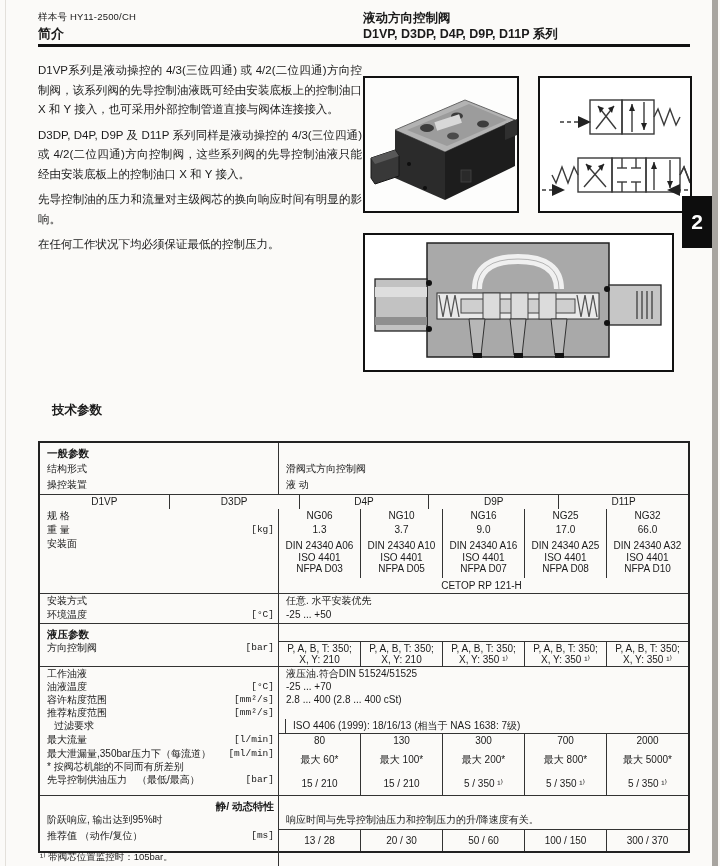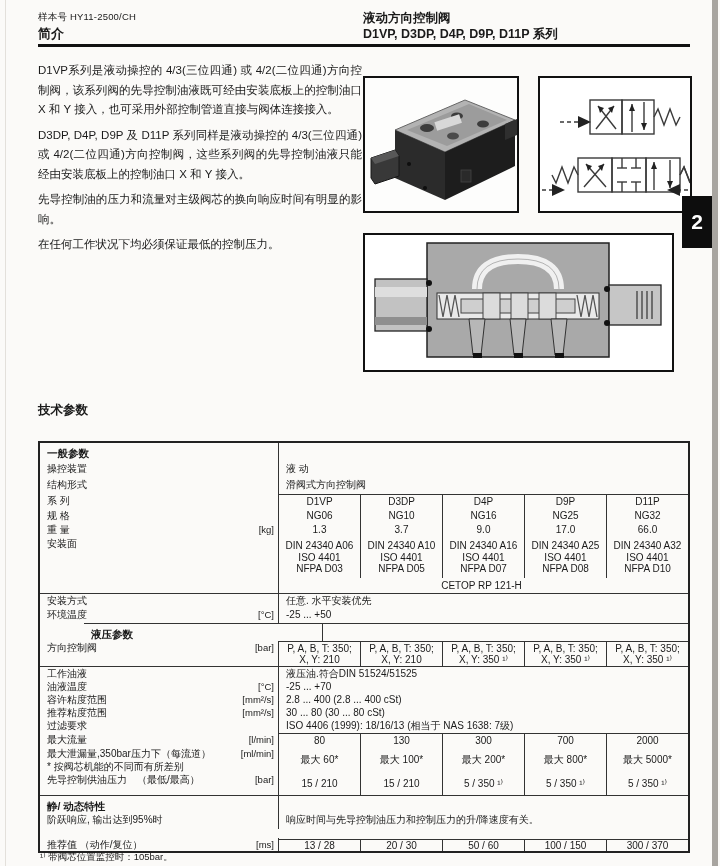--- a/index.html
+++ b/index.html
@@ -17,30 +17,30 @@
   .intro{position:absolute;left:38px;top:61px;width:324px;font-size:11.5px;line-height:19.5px;text-align:justify;}
   .intro p{margin:0 0 6px 0;}
 
   .figure{position:absolute;border:2px solid #111;background:#fff;box-sizing:border-box;}
   .fig-photo{left:363px;top:76px;width:156px;height:137px;}
   .fig-symbols{left:538px;top:76px;width:154px;height:137px;}
   .fig-xsection{left:363px;top:233px;width:311px;height:139px;}
   .tab2{position:absolute;left:682px;top:196px;width:30px;height:52px;background:#0d0d0d;color:#fff;
         font-weight:bold;font-size:21px;display:flex;align-items:center;justify-content:center;}
 
-  .tech-title{position:absolute;left:38px;top:402px;font-size:12.5px;font-weight:bold;}
+  .tech-title{position:absolute;left:52px;top:402px;font-size:12.5px;font-weight:bold;}
   .tech-table{position:absolute;left:38px;top:441px;width:652px;border:2px solid #222;box-sizing:border-box;}
   .row{display:flex;box-sizing:border-box;}
   .row.top-full{border-top:1px solid #333;}
   .cell-label{width:239px;flex:0 0 239px;border-right:1px solid #333;box-sizing:border-box;
               display:flex;padding:1px 4px 0 7px;}
   .lblwrap{flex:1;}
   .lbl,.lbl2{font-size:10px;line-height:12.5px;white-space:nowrap;}
   .row.section .lbl{font-weight:bold;font-size:10.5px;padding-top:3px;}
-  .unit{font-size:9.5px;white-space:nowrap;}
+  .unit{font-size:9.5px;white-space:nowrap;font-family:Liberation Mono, monospace;}
   .cell-value{flex:1;box-sizing:border-box;display:flex;min-width:0;}
   .cell-value.top-value{border-top:1px solid #333;}
   .spanval{font-size:10px;line-height:12.5px;padding:1px 4px 0 7px;flex:1;white-space:nowrap;}
   .spanval.center{text-align:center;padding-left:0;padding-top:2px;}
   .cols{flex:1;display:flex;}
   .col{flex:1;display:flex;flex-direction:column;justify-content:center;text-align:center;
        font-size:10px;line-height:11.5px;box-sizing:border-box;min-width:0;}
   .col.vline{border-left:1px solid #333;}
   .footnote{position:absolute;left:40px;top:851px;font-size:9.5px;}
   svg{display:block;}
@@ -200,43 +200,38 @@
         <div class="cell-label">
           <div class="lblwrap">
             <div class="lbl">一般参数</div>
           </div>
         </div>
         <div class="cell-value"></div>
       </div>
       <div class="row" style="height: 16px;">
         <div class="cell-label">
           <div class="lblwrap">
+            <div class="lbl">结构形式</div>
+          </div>
+        </div>
+        <div class="cell-value">
+          <div class="spanval">滑阀式方向控制阀</div>
+        </div>
+      </div>
+      <div class="row" style="height: 16px;">
+        <div class="cell-label">
+          <div class="lblwrap">
             <div class="lbl">操控装置</div>
           </div>
         </div>
         <div class="cell-value">
           <div class="spanval">液 动</div>
         </div>
       </div>
-      <div class="row" style="height: 16px;">
-        <div class="cell-label">
-          <div class="lblwrap">
-            <div class="lbl">结构形式</div>
-          </div>
-        </div>
-        <div class="cell-value">
-          <div class="spanval">滑阀式方向控制阀</div>
-        </div>
-      </div>
       <div class="row" style="height: 15px;">
-        <div class="cell-label">
-          <div class="lblwrap">
-            <div class="lbl">系 列</div>
-          </div>
-        </div>
         <div class="cell-value top-value">
           <div class="cols">
             <div class="col">
               <div class="cline">D1VP</div>
             </div>
             <div class="col vline">
               <div class="cline">D3DP</div>
             </div>
             <div class="col vline">
               <div class="cline">D4P</div>
@@ -363,21 +358,21 @@
         <div class="cell-label">
           <div class="lblwrap">
             <div class="lbl">环境温度</div>
           </div>
           <div class="unit">[°C]</div>
         </div>
         <div class="cell-value">
           <div class="spanval">-25 ... +50</div>
         </div>
       </div>
-      <div class="row section top-full" style="height: 18px; margin-left: 44px;">
+      <div class="row section top-full" style="height: 18px;">
         <div class="cell-label">
           <div class="lblwrap">
             <div class="lbl">液压参数</div>
           </div>
         </div>
         <div class="cell-value"></div>
       </div>
       <div class="row" style="height: 25px;">
         <div class="cell-label">
           <div class="lblwrap">
@@ -435,32 +430,32 @@
         <div class="cell-label">
           <div class="lblwrap">
             <div class="lbl">容许粘度范围</div>
           </div>
           <div class="unit">[mm²/s]</div>
         </div>
         <div class="cell-value">
           <div class="spanval">2.8 ... 400 (2.8 ... 400 cSt)</div>
         </div>
       </div>
-      <div class="row" style="height: 13px;">
+      <div class="row" style="height: 13px; flex-direction: column;">
         <div class="cell-label">
           <div class="lblwrap">
             <div class="lbl">推荐粘度范围</div>
           </div>
           <div class="unit">[mm²/s]</div>
         </div>
         <div class="cell-value">
           <div class="spanval">30 ... 80 (30 ... 80 cSt)</div>
         </div>
       </div>
-      <div class="row" style="height: 14px;">
+      <div class="row" style="height: 14px; padding-left: 7px;">
         <div class="cell-label">
           <div class="lblwrap">
             <div class="lbl">过滤要求</div>
           </div>
         </div>
         <div class="cell-value">
           <div class="spanval">ISO 4406 (1999): 18/16/13 (相当于 NAS 1638: 7级)</div>
         </div>
       </div>
       <div class="row" style="height: 14px;">
@@ -538,39 +533,39 @@
             </div>
             <div class="col vline">
               <div class="cline">5 / 350 ¹⁾</div>
             </div>
             <div class="col vline">
               <div class="cline">5 / 350 ¹⁾</div>
             </div>
           </div>
         </div>
       </div>
-      <div class="row section top-full" style="height: 18px;">
+      <div class="row section top-full" style="height: 18px; text-align: right;">
         <div class="cell-label">
           <div class="lblwrap">
             <div class="lbl">静/ 动态特性</div>
           </div>
         </div>
         <div class="cell-value"></div>
       </div>
       <div class="row" style="height: 16px; justify-content: center;">
         <div class="cell-label">
           <div class="lblwrap">
             <div class="lbl">阶跃响应, 输出达到95%时</div>
           </div>
         </div>
         <div class="cell-value">
           <div class="spanval">响应时间与先导控制油压力和控制压力的升/降速度有关。</div>
         </div>
       </div>
-      <div class="row" style="height: 22px; align-items: flex-end;">
+      <div class="row" style="height: 22px;">
         <div class="cell-label">
           <div class="lblwrap">
             <div class="lbl">推荐值 （动作/复位）</div>
           </div>
           <div class="unit">[ms]</div>
         </div>
         <div class="cell-value top-value">
           <div class="cols">
             <div class="col">
               <div class="cline">13 / 28</div>

